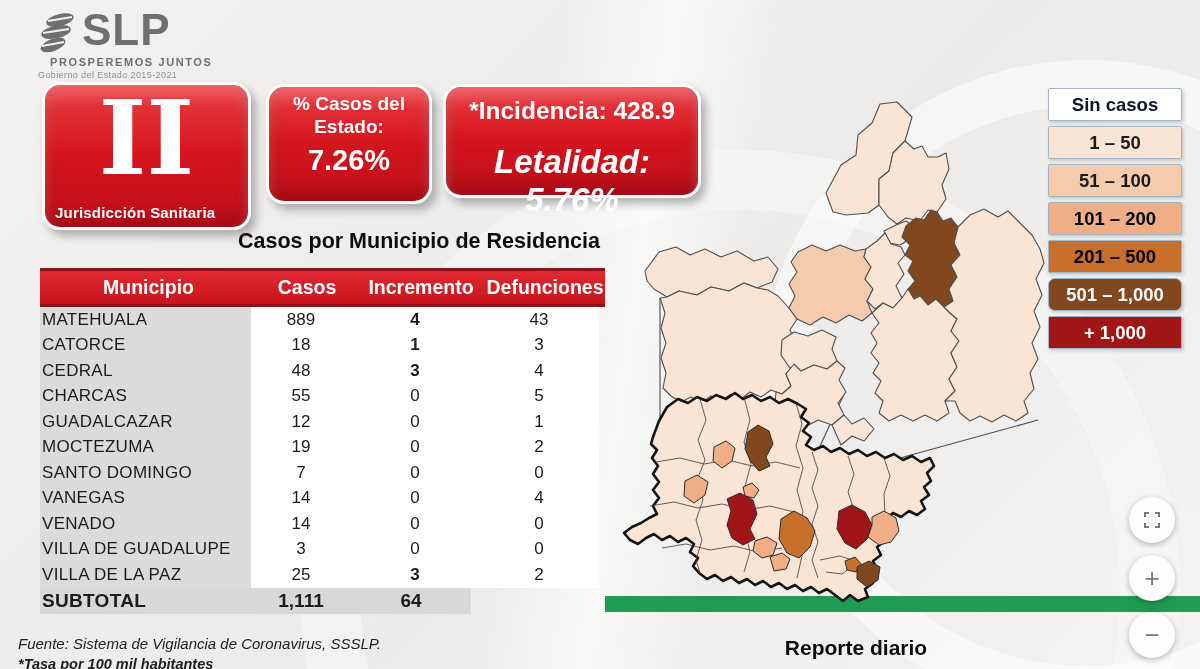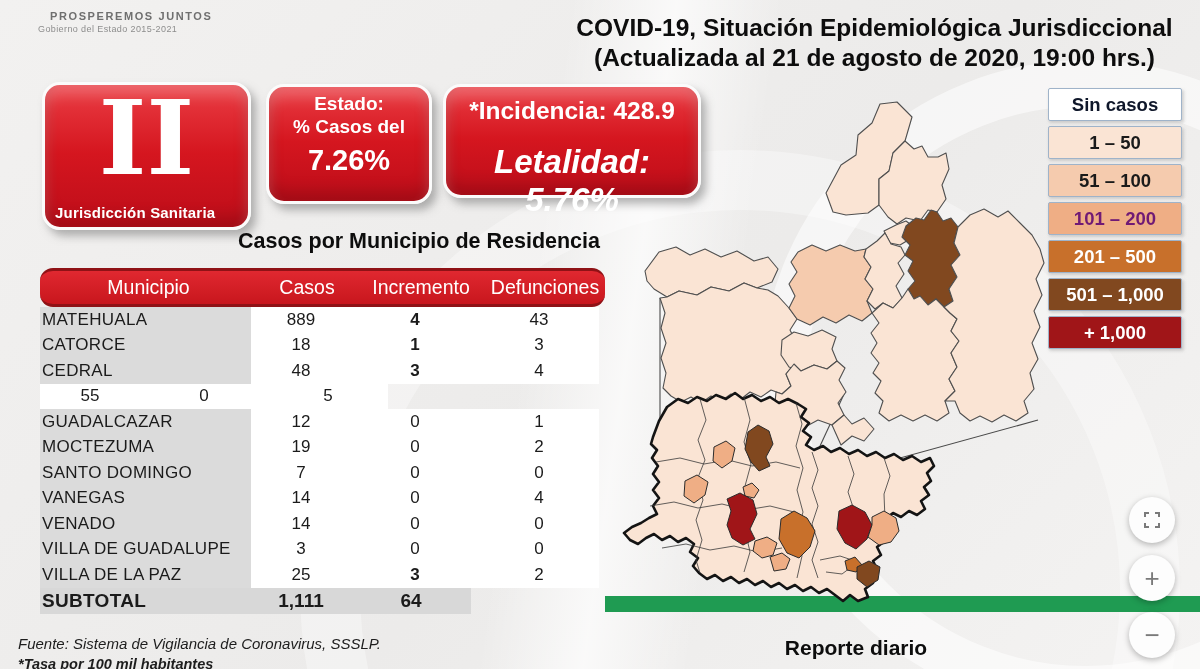--- a/index.html
+++ b/index.html
@@ -38,23 +38,23 @@
   .share-line{font-size:19px;font-weight:bold;line-height:1.2;}
   .share-value{font-size:29px;font-weight:bold;margin-top:5px;}
   .badge-inc{left:443px;top:84px;width:252px;height:108px;}
   .inc-line{font-size:24.5px;font-weight:bold;margin-top:10px;}
   .let-line{font-size:33px;font-weight:bold;font-style:italic;margin-top:18px;}
 
   
   .tbl-title{position:absolute;left:230px;top:229px;width:378px;text-align:center;
              font-size:21.5px;font-weight:bold;color:#0d0d0d;}
   .tbl{position:absolute;left:40px;top:268px;width:565px;}
-  .thead{display:flex;height:33px;align-items:center;color:#fff;font-weight:normal;font-size:19.5px;
+  .thead{display:flex;height:33px;align-items:center;color:#fff;font-weight:bold;font-size:19.5px;
          background:linear-gradient(180deg,#e02830,#c8161d);
-         border-top:3px solid #8f1216;border-bottom:3px solid #8f1216;border-radius:13px;}
+         border-top:3px solid #8f1216;border-bottom:3px solid #8f1216;}
   .th{text-align:center;}
   .th1{width:217px;}.th2{width:100px;}.th3{width:128px;}.th4{width:120px;}
   .trow{display:flex;height:25.5px;align-items:center;font-size:17px;color:#1b1b1b;}
   .c{height:100%;display:flex;align-items:center;}
   .mun{width:209px;background:#dbdbdb;padding-left:2px;letter-spacing:.3px;}
   .num{justify-content:center;background:#fff;}
   .ncas{width:100px;}.ninc{width:128px;}.ndef{width:120px;}
   .boldv{font-weight:bold;}
   .trow.subtotal{height:26px;font-weight:bold;font-size:19px;}
   .trow.subtotal .c{background:#d8d8d8;}
@@ -87,37 +87,48 @@
 </style>
 </head>
 <body>
 
 <div id="stage">
   <div class="swoosh sw1"></div>
   <div class="swoosh sw2"></div>
   <div class="band"></div>
 
   <div class="logo">
+    <div class="logo-row">
+      <svg class="logo-mark" viewBox="0 0 44 42">
+        <g fill="#6f6f6f">
+          <ellipse cx="22" cy="8" rx="14" ry="6" transform="rotate(-14 22 8)"></ellipse>
+          <ellipse cx="18" cy="20" rx="15" ry="6.5" transform="rotate(-12 18 20)"></ellipse>
+          <ellipse cx="15" cy="33" rx="13" ry="6" transform="rotate(-20 15 33)"></ellipse>
+        </g>
+        <g stroke="#f2f1f0" stroke-width="2" fill="none">
+          <path d="M10 9 L34 5"></path>
+            <path d="M5 21 L31 17"></path>
+            <path d="M4 34 L26 30"></path>
+        </g>
+      </svg>
+      <div class="logo-brand">SLP</div>
+    </div>
     <div class="logo-tag">PROSPEREMOS JUNTOS</div>
     <div class="logo-period">Gobierno del Estado 2015-2021</div>
   </div>
 
-  <div class="main-title">
-    <div>COVID-19, Situación Epidemiológica Jurisdiccional</div>
-    <div>(Actualizada al 21 de agosto de 2020, 19:00 hrs.)</div>
-  </div>
 
   <div class="badge badge-ii">
     <div class="roman">II</div>
     <div class="jur-label">Jurisdicción Sanitaria</div>
   </div>
 
   <div class="badge badge-share">
+    <div class="share-line">% Casos del</div>
     <div class="share-line">Estado:</div>
-    <div class="share-line">% Casos del</div>
     <div class="share-value">7.26%</div>
   </div>
 
   <div class="badge badge-inc">
     <div class="inc-line">*Incidencia: 428.9</div>
     <div class="let-line">Letalidad: 5.76%</div>
   </div>
 
   <div class="tbl-title">Casos por Municipio  de Residencia</div>
   <div class="tbl">
@@ -140,20 +151,21 @@
           <div class="c num ninc boldv">1</div>
           <div class="c num ndef">3</div>
         </div>
         <div class="trow">
           <div class="c mun">CEDRAL</div>
           <div class="c num ncas">48</div>
           <div class="c num ninc boldv">3</div>
           <div class="c num ndef">4</div>
         </div>
         <div class="trow">
+          <div class="c mun">CHARCAS</div>
           <div class="c num ncas">55</div>
           <div class="c num ninc">0</div>
           <div class="c num ndef">5</div>
         </div>
         <div class="trow">
           <div class="c mun">GUADALCAZAR</div>
           <div class="c num ncas">12</div>
           <div class="c num ninc">0</div>
           <div class="c num ndef">1</div>
         </div>
@@ -204,23 +216,23 @@
   <div class="green-bar"></div>
 
   <div class="src">Fuente: Sistema de Vigilancia de Coronavirus, SSSLP.</div>
   <div class="note">*Tasa por 100 mil habitantes</div>
   <div class="report">Reporte diario</div>
 
   <div class="legend">
       <div class="leg-item" style="background: rgb(255, 255, 255); color: #0f172a;">Sin casos</div>
       <div class="leg-item" style="background: rgb(250, 228, 212); color: rgb(26, 26, 26);">1 – 50</div>
       <div class="leg-item" style="background: rgb(245, 203, 174); color: rgb(26, 26, 26);">51 – 100</div>
-      <div class="leg-item" style="background: rgb(239, 174, 133); color: #701a75;">101 – 200</div>
-      <div class="leg-item" style="background: rgb(200, 112, 43); color: #ffffff;">201 – 500</div>
-      <div class="leg-item" style="background: rgb(129, 72, 31); color: rgb(255, 255, 255);">501 – 1,000</div>
+      <div class="leg-item" style="background: rgb(239, 174, 133); color: #000000;">101 – 200</div>
+      <div class="leg-item" style="background: rgb(200, 112, 43); color: #000000;">201 – 500</div>
+      <div class="leg-item" style="background: rgb(129, 72, 31); color: rgb(255, 255, 255); border-radius: 7px;">501 – 1,000</div>
       <div class="leg-item" style="background: rgb(160, 21, 24); color: rgb(255, 255, 255);">+ 1,000</div>
     </div>
 
   <svg class="maps" viewBox="615 85 445 530">
 
     <g stroke="#4a4a4a" stroke-width="1.1">
       <line x1="802" y1="485" x2="845" y2="392"></line>
       <line x1="802" y1="485" x2="1038" y2="420"></line>
       <line x1="660" y1="298" x2="660" y2="433"></line>
     </g>

